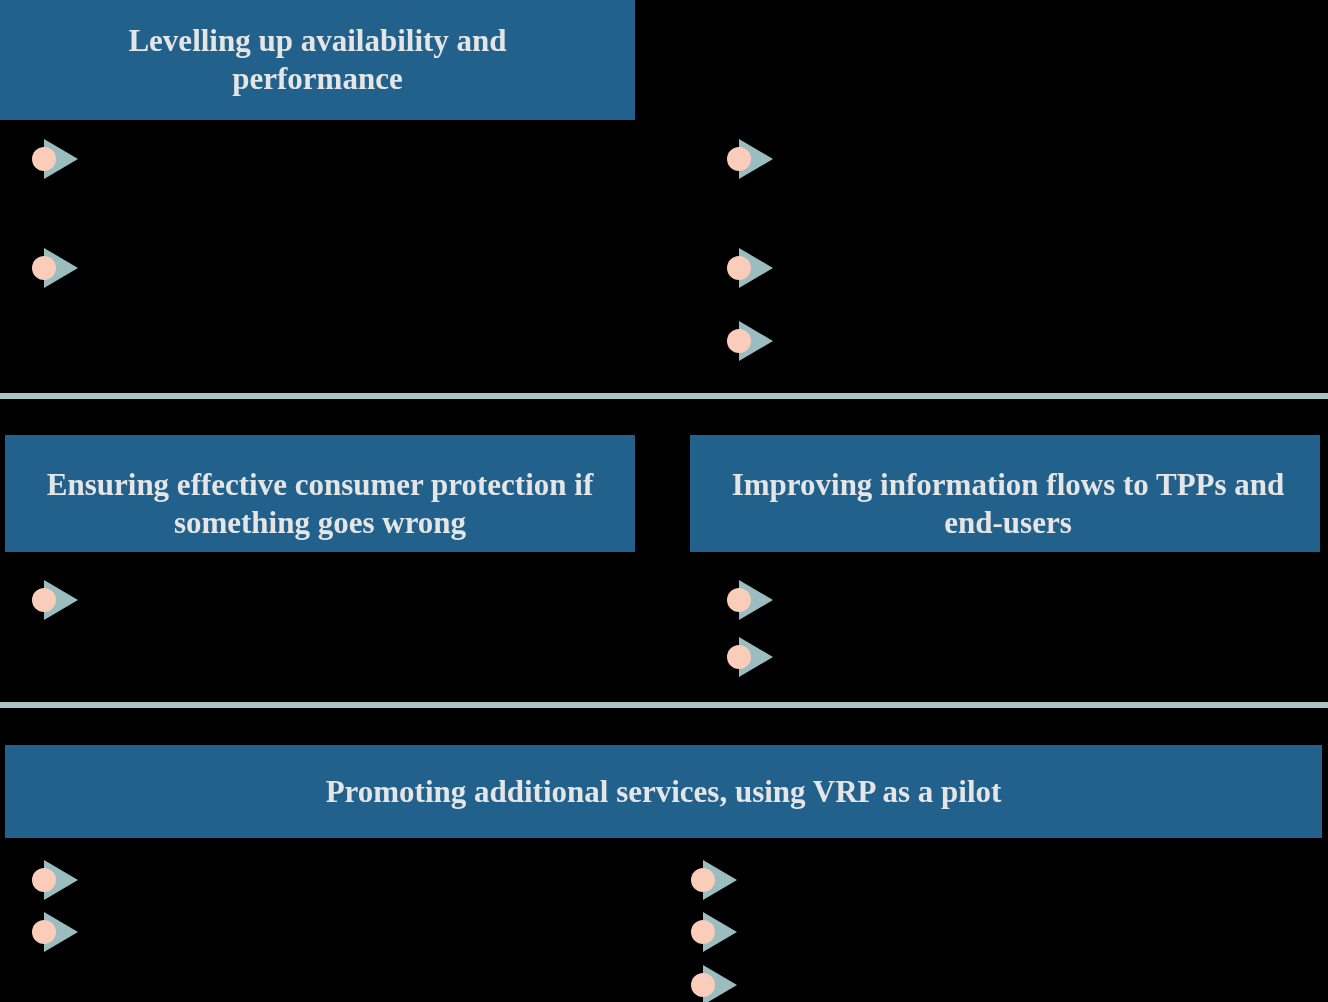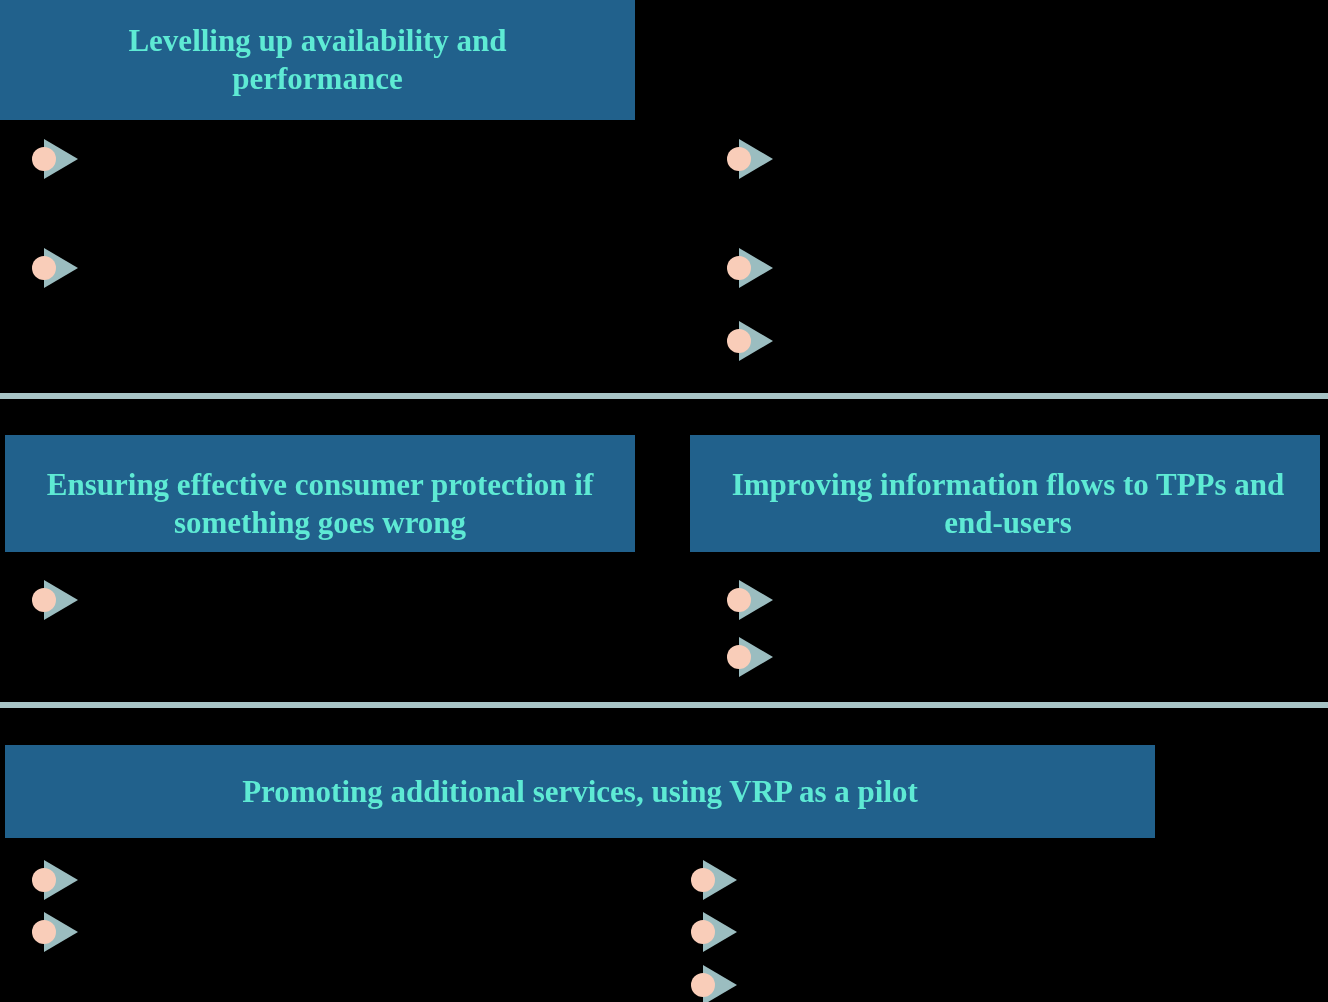--- a/index.html
+++ b/index.html
@@ -24,41 +24,41 @@
   
   .hdr {
     position: absolute;
     background: #21618c;
     display: flex;
     align-items: center;
     justify-content: center;
     box-sizing: border-box;
   }
   .hdr-text {
-    color: #5eead4;
+    color: #e5e5e5;
     font-weight: bold;
     text-align: center;
     line-height: 1.22;
     font-family: "Liberation Serif", "DejaVu Serif", serif;
   }
 
   
   #hdr-r1c1 { left: 0px;   top: 0px;   width: 635px; height: 120px; }
   #hdr-r1c2 { left: 690px; top: 0px;   width: 635px; height: 120px; }
   #hdr-r1c1 .hdr-text,
   #hdr-r1c2 .hdr-text { font-size: 31px; max-width: 480px; }
 
   
   #hdr-r2c1 { left: 5px;   top: 435px; width: 630px; height: 117px; }
   #hdr-r2c2 { left: 690px; top: 435px; width: 630px; height: 117px; padding-left: 6px; }
   #hdr-r2c1 .hdr-text,
   #hdr-r2c2 .hdr-text { font-size: 31px; max-width: 560px; margin-top: 20px; }
 
   
-  #hdr-r3 { left: 5px; top: 745px; width: 1150px; height: 93px; }
+  #hdr-r3 { left: 5px; top: 745px; width: 1317px; height: 93px; }
   #hdr-r3 .hdr-text { font-size: 31px; max-width: 1100px; }
 
   
   .divider {
     position: absolute;
     left: 0;
     width: 1328px;
     height: 6px;
     background: #a8c4c6;
   }

